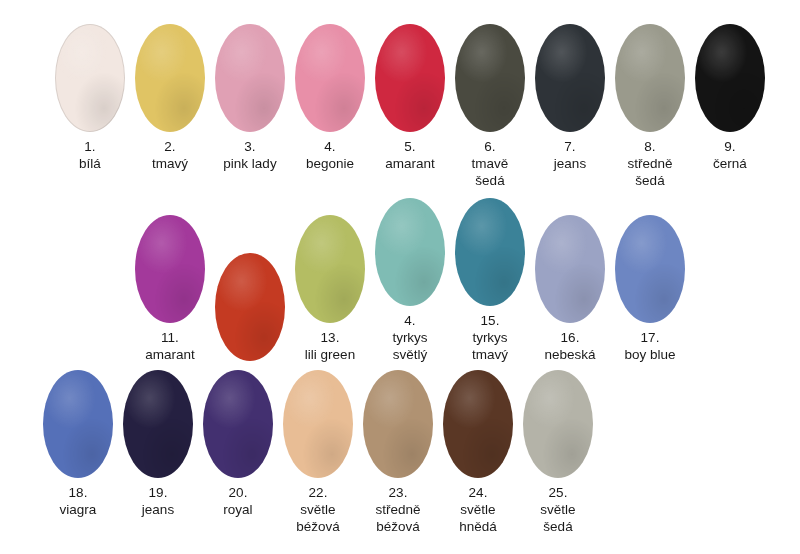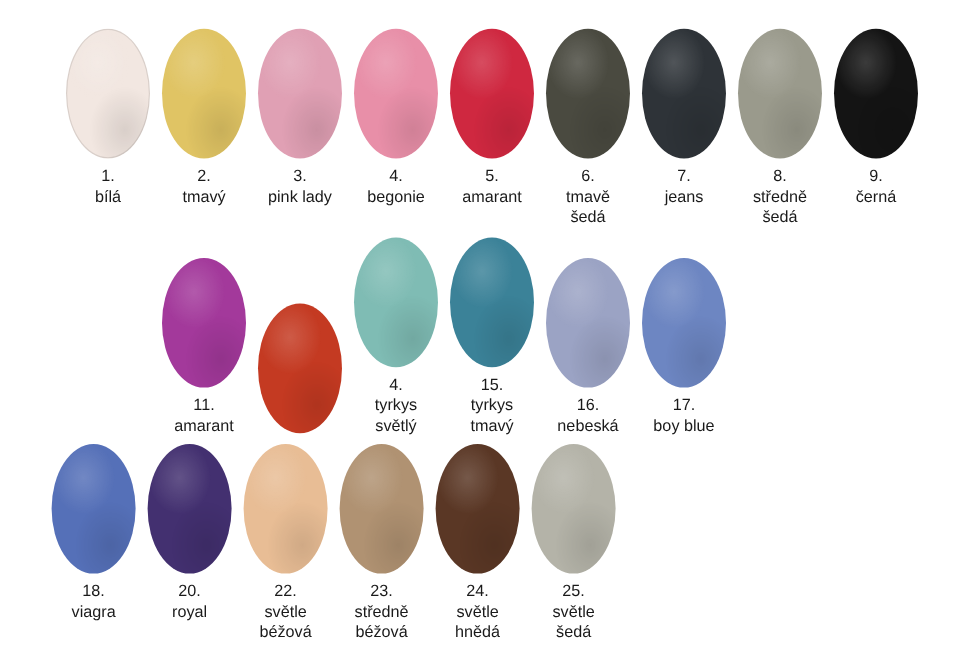--- a/index.html
+++ b/index.html
@@ -183,20 +183,29 @@
           <span class="swatch-name">amarant</span>
         </div>
       </div>
       <div class="swatch-cell">
         <div class="swatch-oval-wrap">
           <div class="swatch-oval" style="background: rgb(196, 58, 34);"></div>
         </div>
       </div>
       <div class="swatch-cell">
         <div class="swatch-oval-wrap">
+          <div class="swatch-oval" style="background: rgb(180, 189, 99);"></div>
+        </div>
+        <div class="swatch-label">
+          <span class="swatch-index">13.</span>
+          <span class="swatch-name">lili green</span>
+        </div>
+      </div>
+      <div class="swatch-cell">
+        <div class="swatch-oval-wrap">
           <div class="swatch-oval" style="background: rgb(127, 188, 180);"></div>
         </div>
         <div class="swatch-label">
           <span class="swatch-index">4.</span>
           <span class="swatch-name">tyrkys
 světlý</span>
         </div>
       </div>
       <div class="swatch-cell">
         <div class="swatch-oval-wrap">
@@ -228,20 +237,29 @@
       </div>
     </div>
     <div class="swatch-row row-3">
       <div class="swatch-cell">
         <div class="swatch-oval-wrap">
           <div class="swatch-oval" style="background: rgb(85, 112, 184);"></div>
         </div>
         <div class="swatch-label">
           <span class="swatch-index">18.</span>
           <span class="swatch-name">viagra</span>
+        </div>
+      </div>
+      <div class="swatch-cell">
+        <div class="swatch-oval-wrap">
+          <div class="swatch-oval" style="background: rgb(37, 32, 65);"></div>
+        </div>
+        <div class="swatch-label">
+          <span class="swatch-index">19.</span>
+          <span class="swatch-name">jeans</span>
         </div>
       </div>
       <div class="swatch-cell">
         <div class="swatch-oval-wrap">
           <div class="swatch-oval" style="background: rgb(67, 48, 112);"></div>
         </div>
         <div class="swatch-label">
           <span class="swatch-index">20.</span>
           <span class="swatch-name">royal</span>
         </div>

